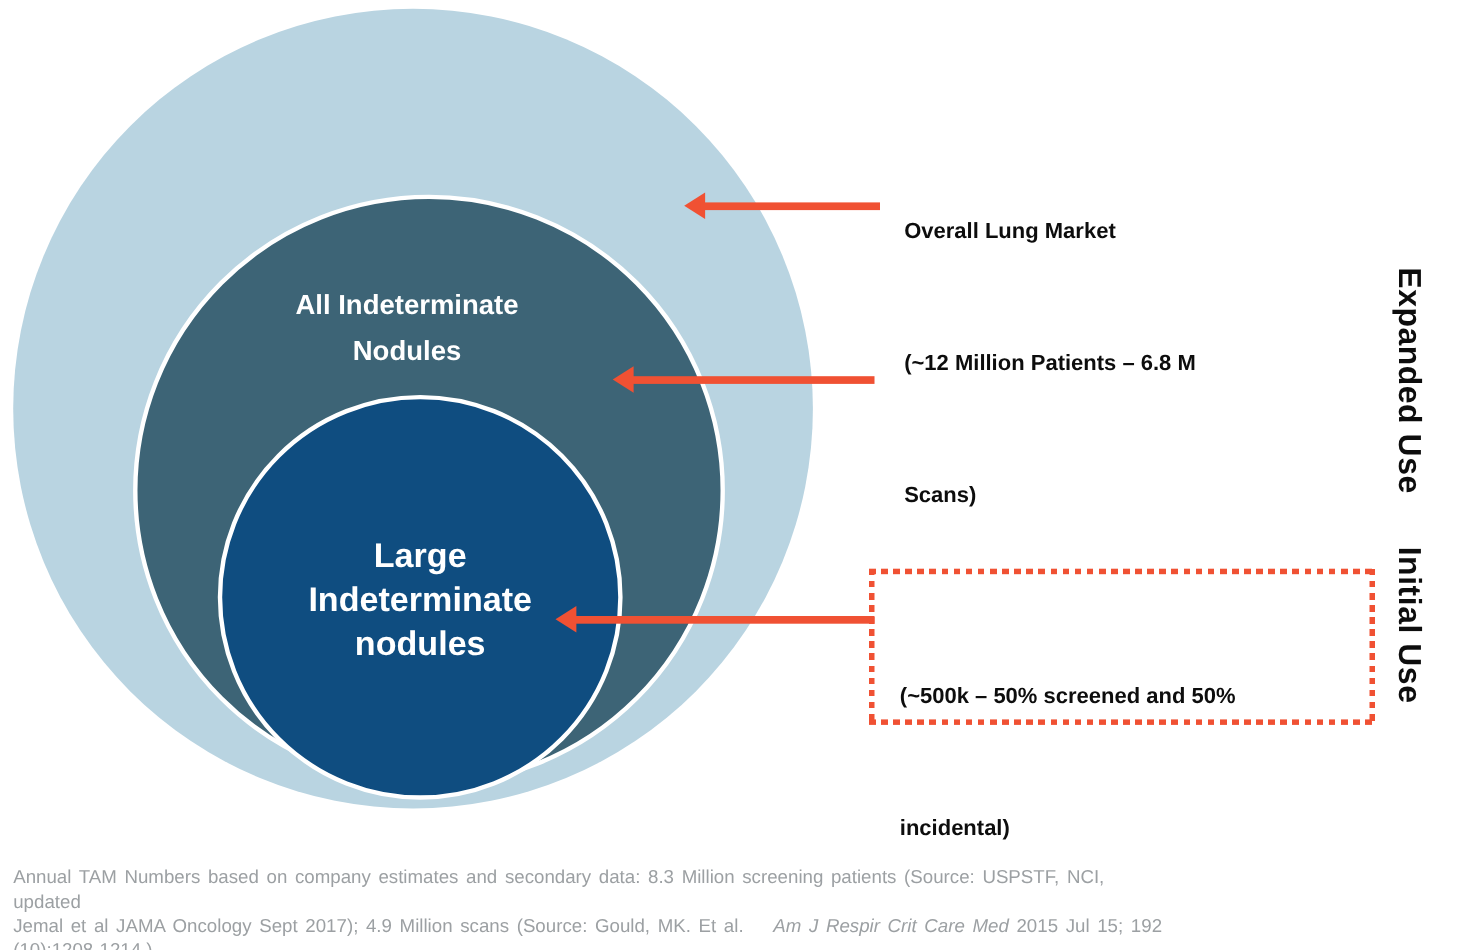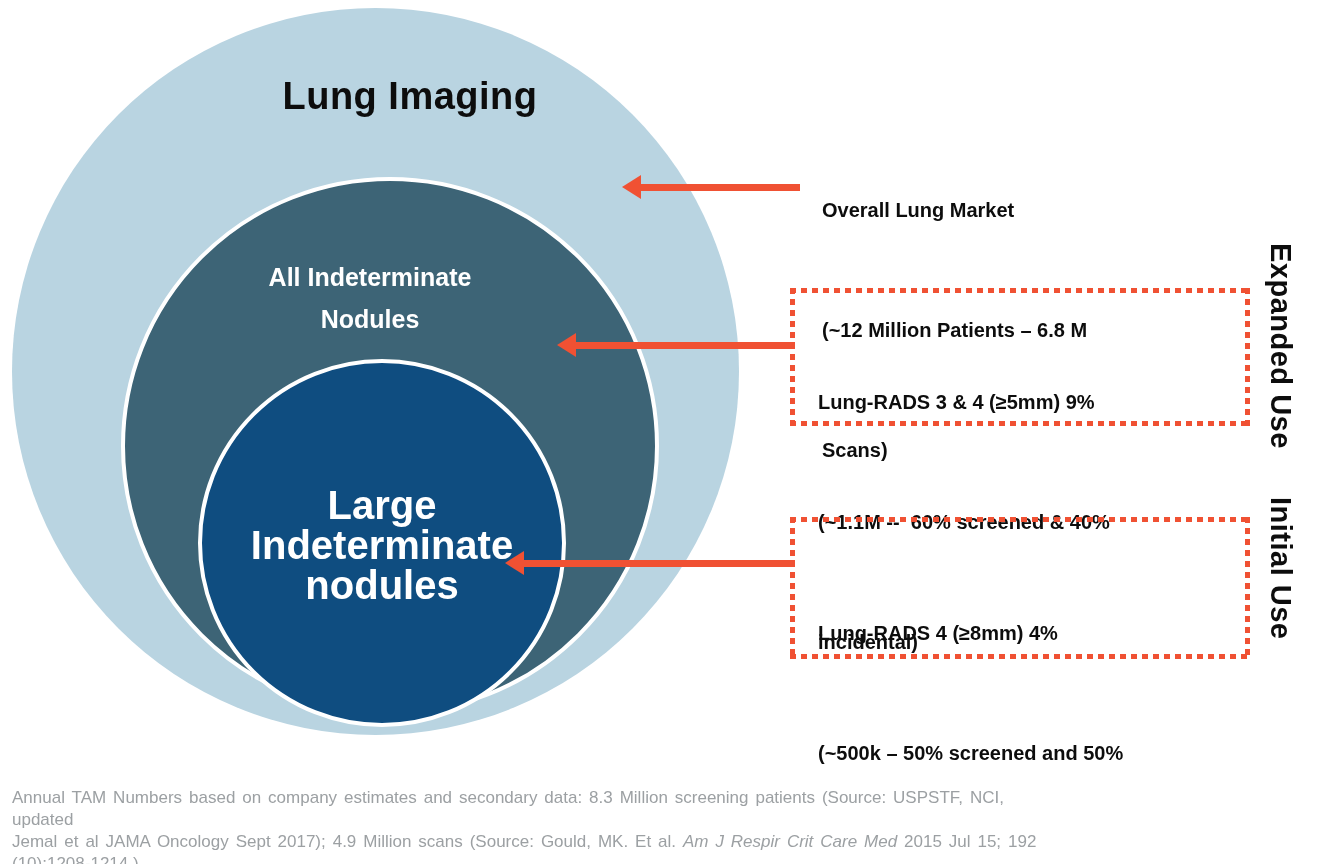--- a/index.html
+++ b/index.html
@@ -9,21 +9,21 @@
     position:relative; width:1325px; height:864px; background:#fff; overflow:hidden;
   }
   .circle { position:absolute; border-radius:50%; }
   .circle.outer  { left:12px;  top:8px;   width:727px; height:727px; background:var(--outer_circle); }
   .circle.middle { left:121px; top:177px; width:538px; height:538px; background:var(--middle_circle); border:4px solid #fff; }
   .circle.inner  { left:198px; top:359px; width:368px; height:368px; background:var(--inner_circle);  border:4px solid #fff; }
 
   .label { position:absolute; text-align:center; font-weight:bold; }
   .label-title { left:235px; top:74px;  width:350px; font-size:38px; line-height:44px; color:var(--text); letter-spacing:0.5px; }
   .label-mid   { left:195px; top:256px; width:350px; font-size:25px; line-height:42px; color:#ffffff; }
-  .label-inner { left:207px; top:485px; width:350px; font-size:40px; line-height:40px; color:#ffffff; }
+  .label-inner { left:207px; top:485px; width:350px; font-size:31px; line-height:40px; color:#ffffff; }
 
   .callout { position:absolute; font-weight:bold; color:var(--text); font-size:20px; line-height:40px; white-space:pre; }
   .callout-overall { left:822px; top:110px; }
 
   .dotted-box {
     position:absolute; left:790px; width:460px;
     padding:14px 0 0 28px;
     background-image:
       repeating-linear-gradient(90deg,  var(--accent) 0 6px, transparent 6px 11px),
       repeating-linear-gradient(90deg,  var(--accent) 0 6px, transparent 6px 11px),
@@ -47,56 +47,49 @@
   .arrow .shaft { position:absolute; left:15px; right:0; top:9px; height:7px; background:var(--accent); }
   .arrow .head  { position:absolute; left:0; top:0; width:0; height:0;
                   border-top:12px solid transparent; border-bottom:12px solid transparent;
                   border-right:19px solid var(--accent); }
   .arrow-1 { left:622px; top:175px; width:178px; }
   .arrow-2 { left:557px; top:333px; width:238px; }
   .arrow-3 { left:505px; top:551px; width:290px; }
 
   .footer { position:absolute; left:12px; top:787px; width:1060px;
             font-size:17px; line-height:22px; color:var(--footer); word-spacing:0.13em; }
-  .footer .it { font-style:italic; }
+  .footer .it { font-style:italic;margin-left:20px; }
 </style>
 </head>
 <body>
 
 <div class="canvas">
 
   <div class="circle outer"></div>
   <div class="circle middle"></div>
   <div class="circle inner"></div>
 
-  <div class="label label-title">Lung Imaging</div>
   <div class="label label-mid">
     <div>All Indeterminate</div>
     <div>Nodules</div>
   </div>
   <div class="label label-inner">
     <div>Large</div>
     <div>Indeterminate</div>
     <div>nodules</div>
   </div>
 
   <div class="callout callout-overall">
     <div>Overall Lung Market</div>
     <div>(~12 Million Patients – 6.8 M</div>
     <div>Scans)</div>
   </div>
 
-  <div class="callout dotted-box expanded">
-    <div>Lung-RADS 3 &amp; 4 (≥5mm) 9%</div>
-    <div>(~1.1M --  60% screened &amp; 40%</div>
-    <div>incidental)</div>
-  </div>
 
   <div class="callout dotted-box initial">
-    <div>Lung-RADS 4 (≥8mm) 4%</div>
     <div>(~500k – 50% screened and 50%</div>
     <div>incidental)</div>
   </div>
 
   <div class="v-label expanded">Expanded Use</div>
   <div class="v-label initial">Initial Use</div>
 
   <div class="arrow arrow-1">
     <div class="head"></div>
     <div class="shaft"></div>

